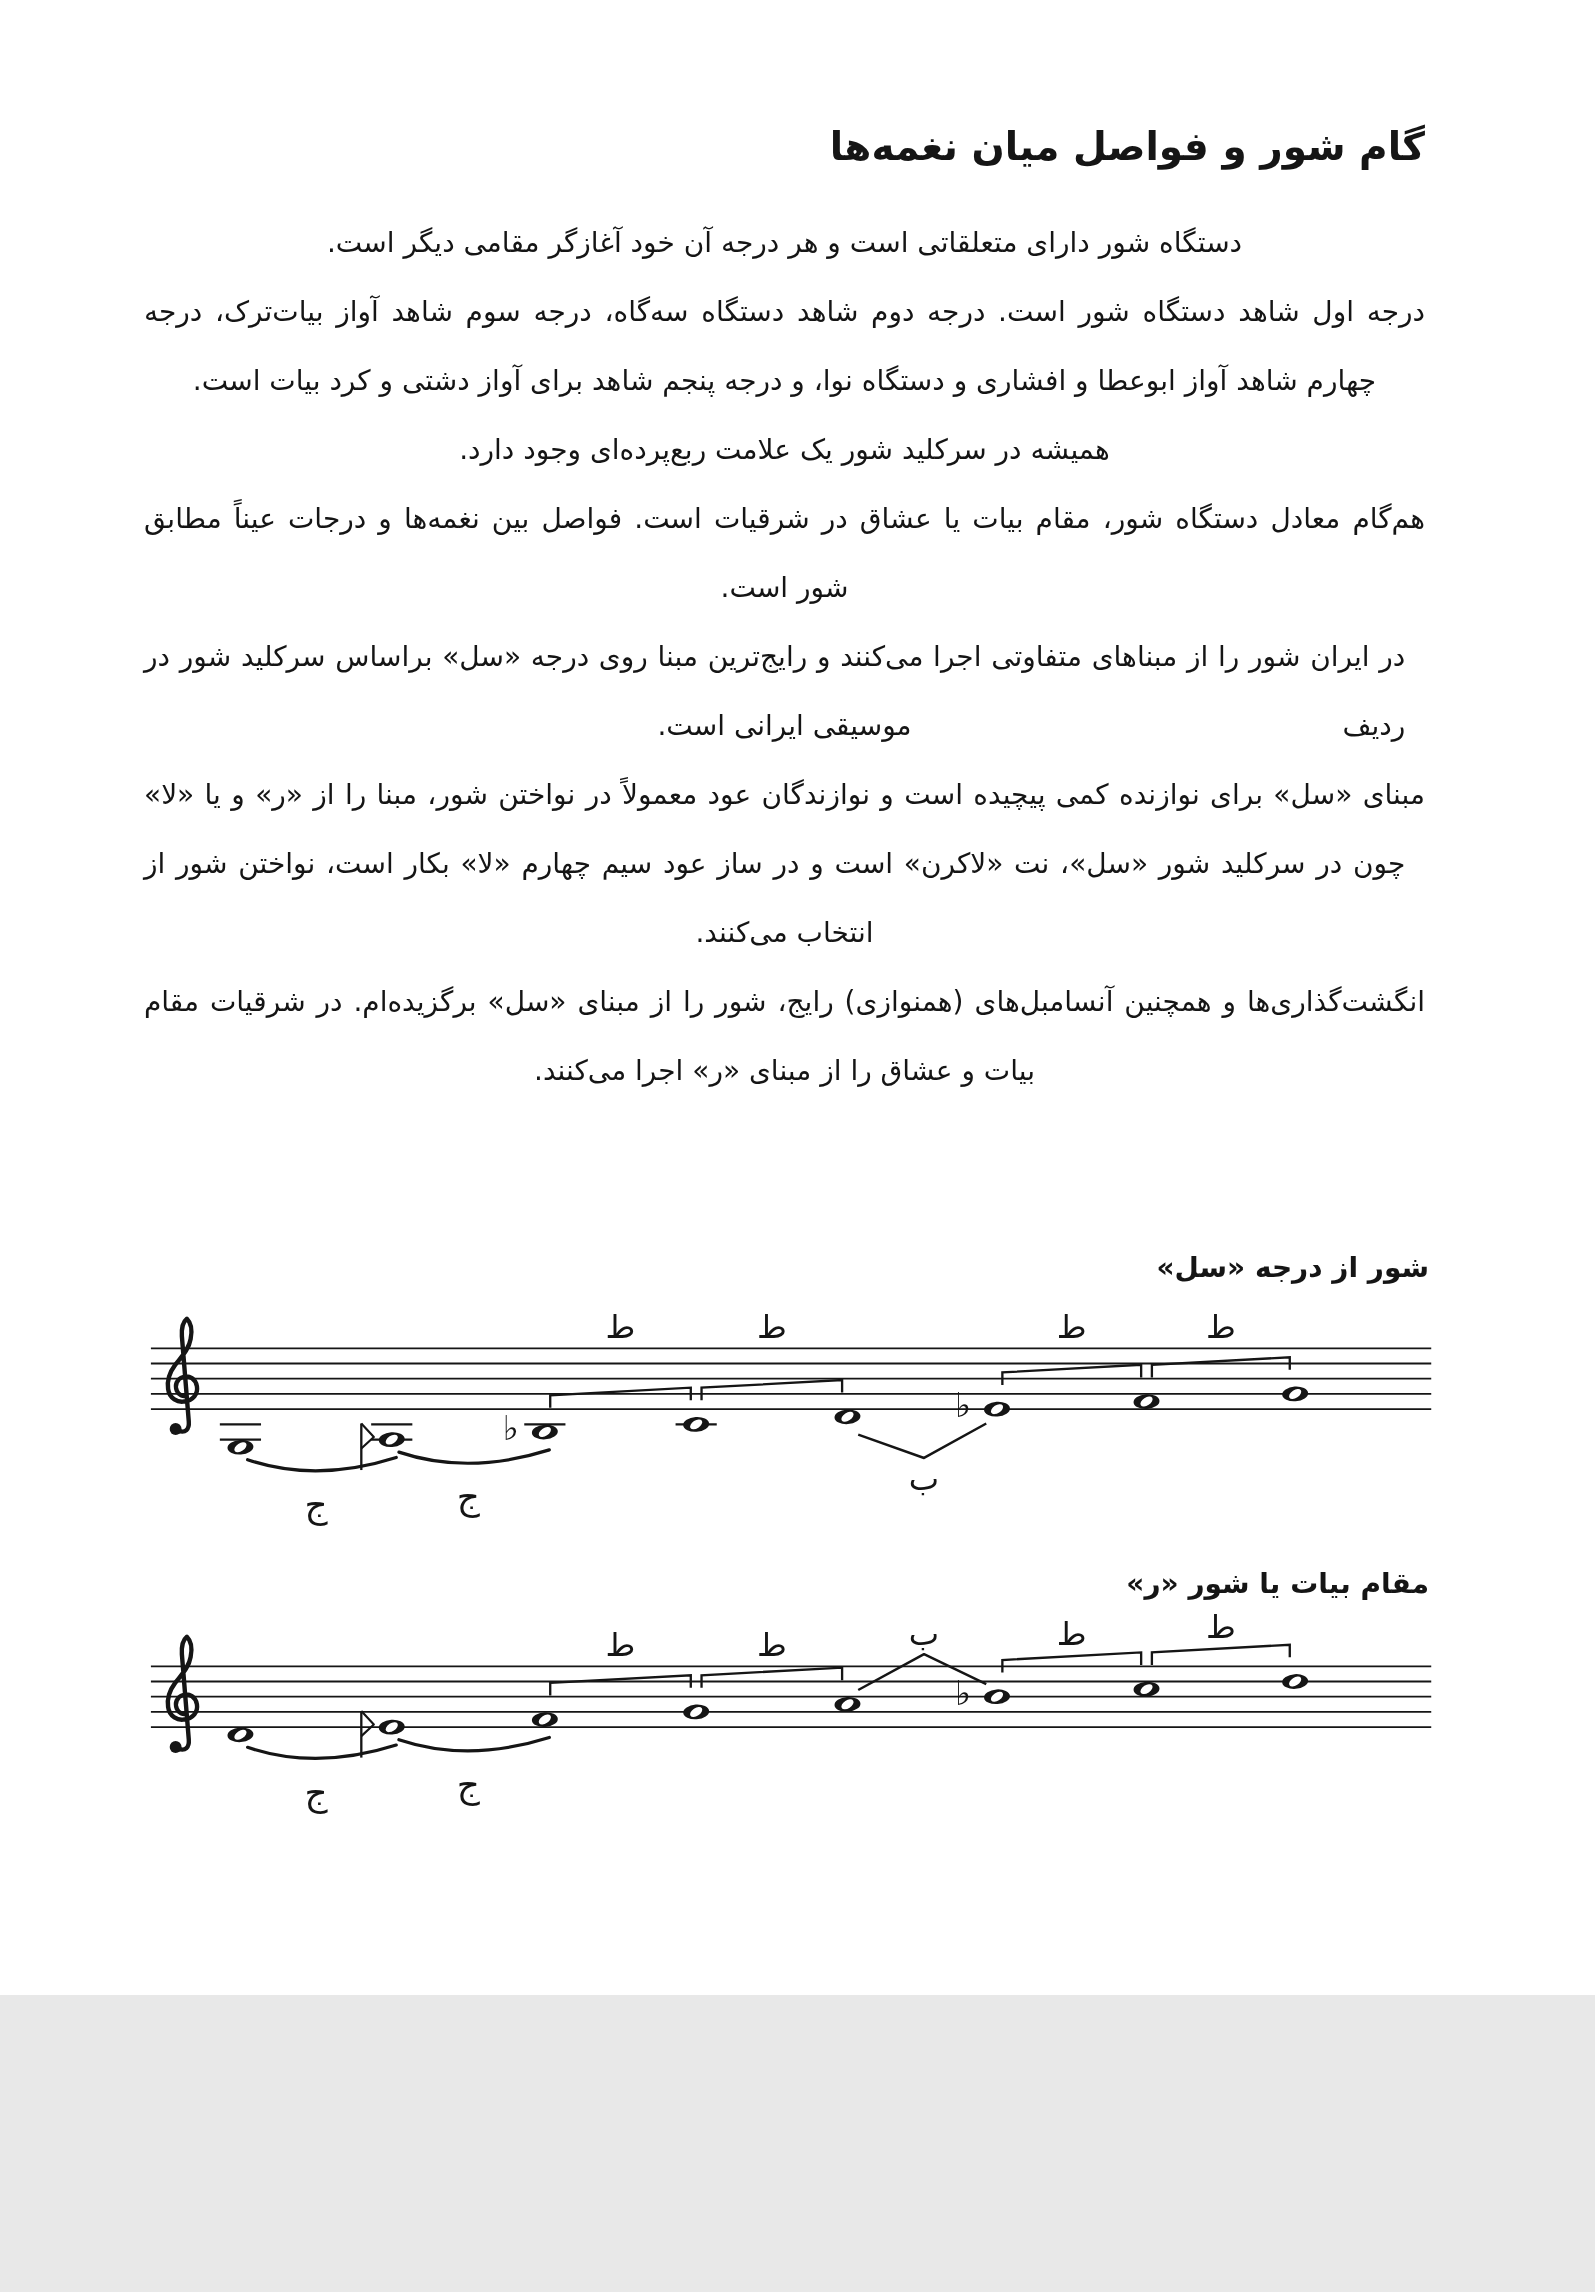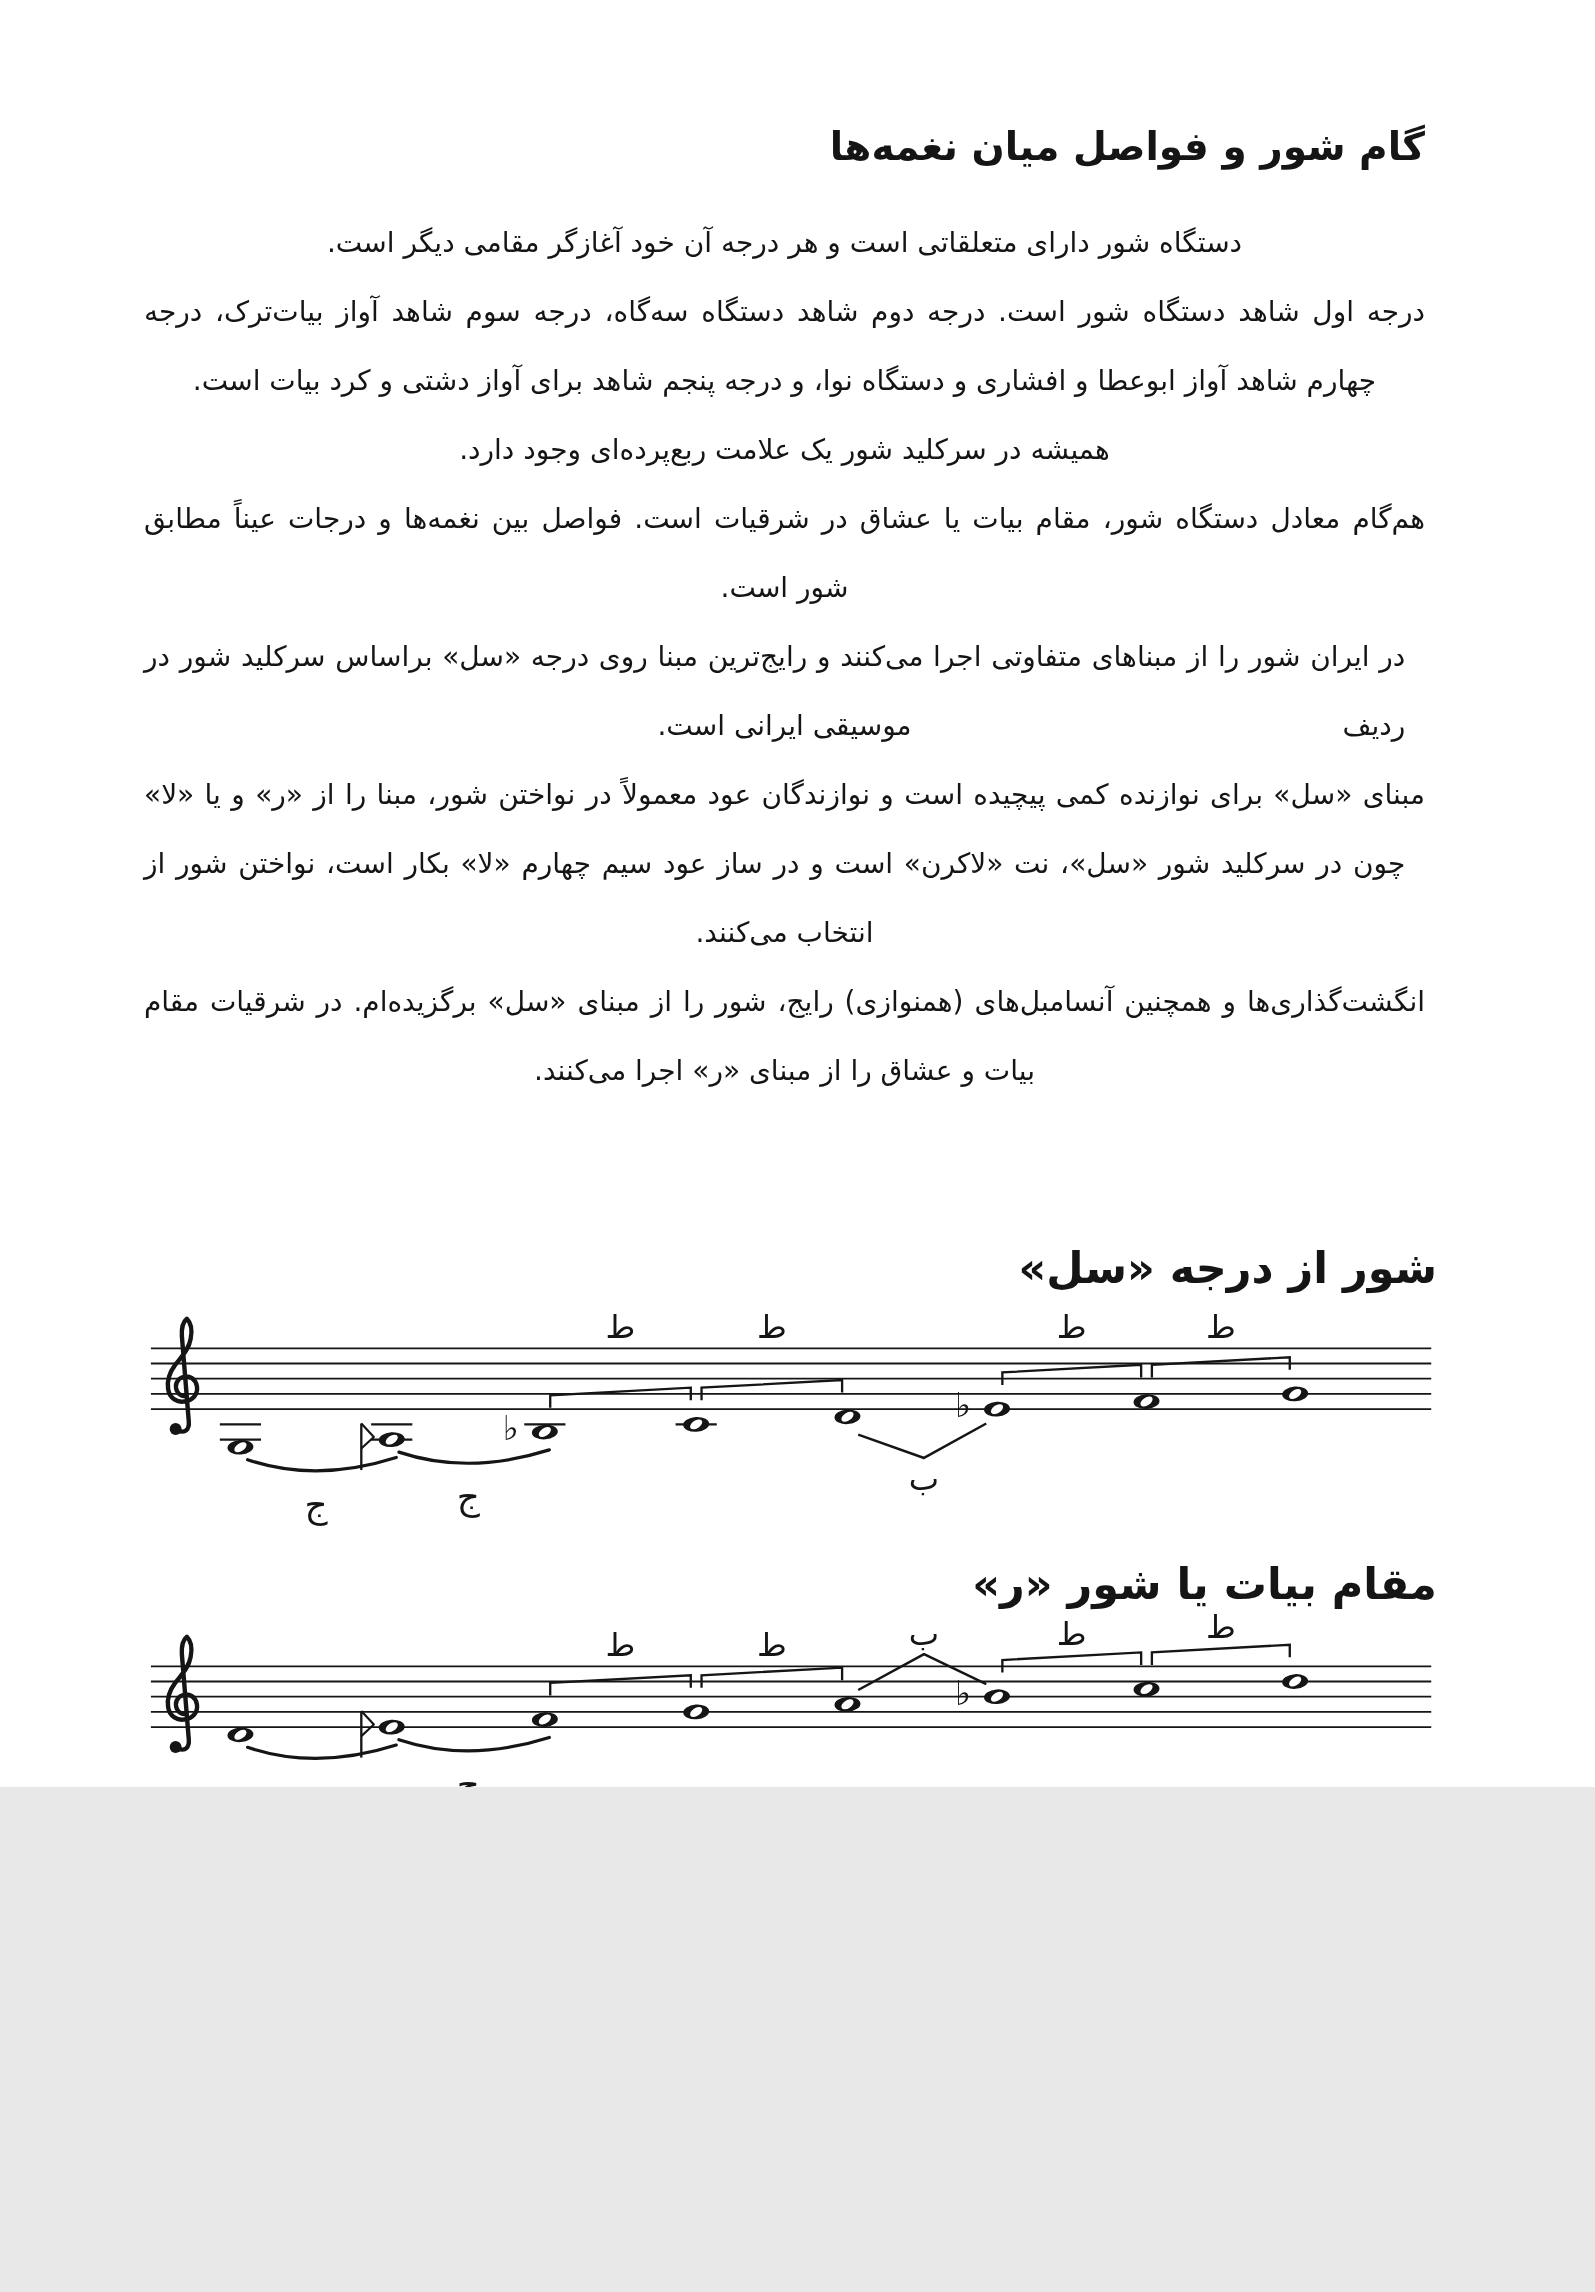--- a/index.html
+++ b/index.html
@@ -1,34 +1,34 @@
 <!DOCTYPE html>
 <html lang="fa" dir="rtl" style="font-size:14.3px"><head>
 <meta charset="utf-8">
 <style>
   html,body { margin:0; padding:0; background:#e8e8e8; }
   .page {
-    position:relative; width:1596px; height:1787px; margin:0 auto;
+    position:relative; width:1596px; height:1995px; margin:0 auto;
     background:#ffffff; color:#151515; overflow:hidden;
     font-family:"DejaVu Sans", sans-serif; direction:rtl;
   }
   .title {
     position:absolute; top:124px; right:170px; margin:0;
     font-size:39px; font-weight:bold; letter-spacing:0;
   }
   .body-text { position:absolute; top:208px; right:170px; width:1281px; }
   .body-line {
     height:69px; line-height:69px; font-size:28px;
     direction:rtl; text-align:center; overflow:visible; white-space:normal;
   }
   .body-line.justify { text-align:justify; text-align-last:justify; }
   .body-line.indent { padding-right:19.7px; }
   .staff-label {
-    position:absolute; right:154px; margin:4px;
-    font-size:43px; font-weight:bold;
+    position:absolute; right:154px; margin:12px;
+    font-size:28px; font-weight:bold;
   }
   #label-1 { top:1239px; }
   #label-2 { top:1555px;text-align:center; }
   svg.staff { position:absolute; left:134px; width:1343px; height:296px; overflow:visible; }
   #staff-1 { top:1254px; }
   #staff-2 { top:1572px; }
   .page-number {
     position:absolute; top:2099px; left:646px; width:269px;
     text-align:right; font-size:32px;
   }

